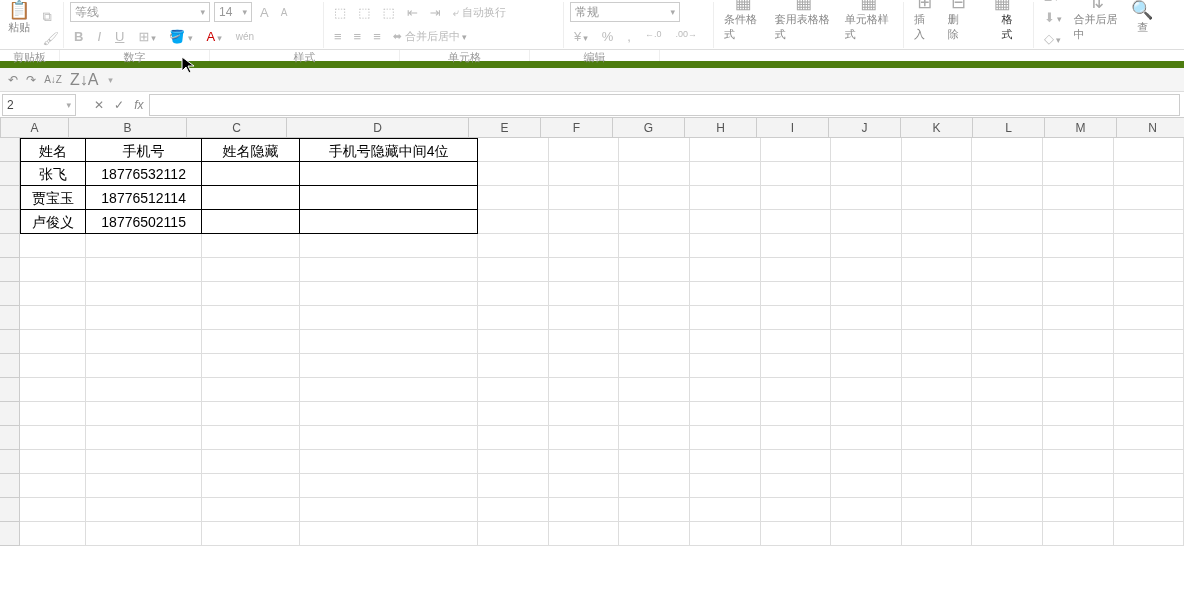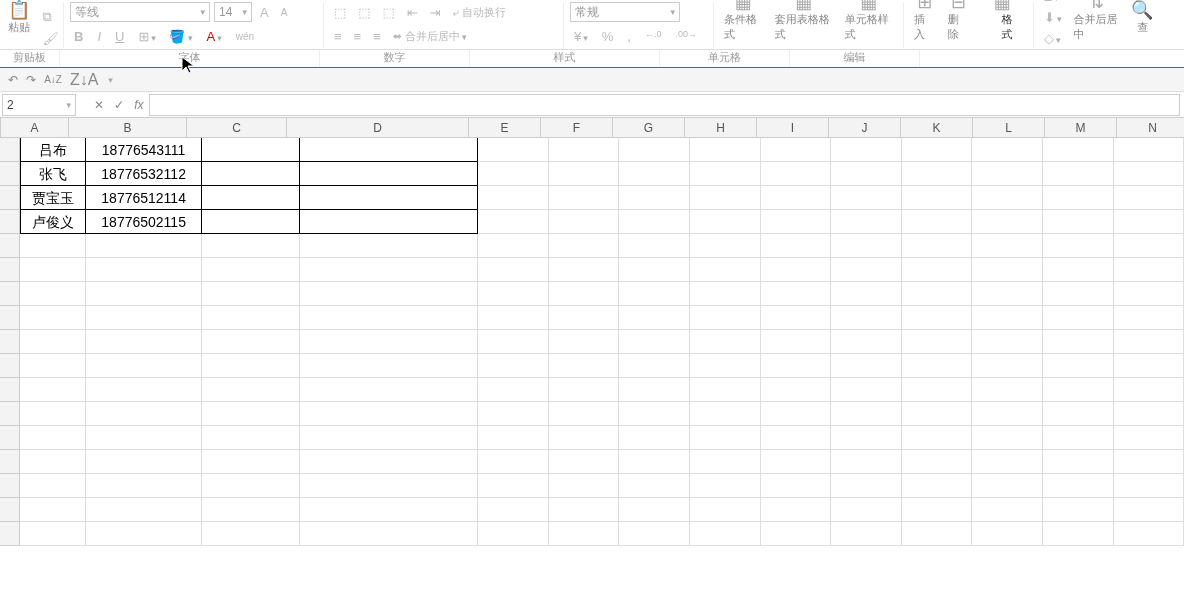--- a/index.html
+++ b/index.html
@@ -4,21 +4,21 @@
 <style>
 * { margin: 0; padding: 0; box-sizing: border-box; font-family: "Microsoft YaHei", Arial, sans-serif; }
 body { background: #fff; overflow: hidden; width: 1184px; height: 590px; font-size: 12px; color: #666; }
 .ribbon { height: 50px; background: #fff; border-bottom: 1px solid #ddd; display: flex; align-items: flex-start; padding: 2px 4px; }
 .rgroup { display: flex; flex-direction: column; align-items: center; padding: 0 6px; border-right: 1px solid #eee; height: 46px; }
 .rgroup .ctrls { display: flex; align-items: center; gap: 4px; height: 30px; }
 .rbtn { color: #bbb; font-size: 13px; padding: 2px 4px; cursor: default; }
 .riconbtn { display: flex; flex-direction: column; align-items: center; color: #999; font-size: 11px; padding: 0 4px; }
 .riconbtn .ic { font-size: 18px; height: 20px; line-height: 20px; color: #aaa; }
 .riconbtn .lbl { font-size: 11px; color: #888; }
-.group-labels { height: 18px; background: #fff; border-bottom: 1px solid #4d7c0f; display: flex; font-size: 11px; color: #999; }
+.group-labels { height: 18px; background: #fff; border-bottom: 7px solid #4d7c0f; display: flex; font-size: 11px; color: #999; }
 .gl { text-align: center; border-right: 1px solid #eee; }
 .qat { height: 24px; background: #f5f5f5; border-bottom: 1px solid #ddd; display: flex; align-items: center; padding: 0 8px; gap: 8px; color: #888; }
 .namebox-row { height: 26px; background: #fff; border-bottom: 1px solid #ccc; display: flex; align-items: center; }
 .namebox { width: 74px; height: 22px; border: 1px solid #ccc; background: #fff; padding: 2px 4px; font-size: 12px; color: #444; margin-left: 2px; display: flex; align-items: center; justify-content: space-between; }
 .fxbar { display: flex; align-items: center; gap: 10px; margin-left: 18px; color: #888; }
 .fxinput { flex: 1; height: 22px; border: 1px solid #ccc; margin-left: 6px; margin-right: 4px; }
 .sheet { position: relative; }
 .colheaders { display: flex; height: 20px; background: #f3f3f3; border-bottom: 1px solid #ccc; }
 .rowhdr-space { width: 20px; border-right: 1px solid #ccc; background: #eee; }
 .ch { border-right: 1px solid #ccc; text-align: center; font-size: 12px; color: #555; line-height: 20px; background: #f3f3f3; }
@@ -163,21 +163,20 @@
       <div class="riconbtn">
           <span class="ic">🔍</span>
           <span class="lbl">查</span>
         </div>
     </div>
   </div>
 </div>
 
 <div class="group-labels">
   <div class="gl" style="width:60px">剪贴板</div>
-  <div class="gl" style="width:260px">字体</div>
   <div class="gl" style="width:150px">数字</div>
   <div class="gl" style="width:190px">样式</div>
   <div class="gl" style="width:130px">单元格</div>
   <div class="gl" style="width:130px">编辑</div>
 </div>
 
 <div class="qat">
   <span>↶</span>
   <span>↷</span>
   <span style="font-size:10px">A↓Z</span>
@@ -212,26 +211,26 @@
         <div class="ch" style="width: 72px;">H</div>
         <div class="ch" style="width: 72px;">I</div>
         <div class="ch" style="width: 72px;">J</div>
         <div class="ch" style="width: 72px;">K</div>
         <div class="ch" style="width: 72px;">L</div>
         <div class="ch" style="width: 72px;">M</div>
         <div class="ch" style="width: 72px;">N</div>
       </div>
   </div>
   <div class="rows" id="rows">
-      <div class="row">
-        <div class="rh"></div>
-        <div class="cell blk first-col" style="width: 68px;">吕布</div>
-        <div class="cell blk" style="width: 118px;">18776543111</div>
-        <div class="cell blk" style="width: 100px;"></div>
-        <div class="cell blk" style="width: 182px;"></div>
+      <div class="row first">
+        <div class="rh"></div>
+        <div class="cell blk first-col" style="width: 68px;">姓名</div>
+        <div class="cell blk" style="width: 118px;">手机号</div>
+        <div class="cell blk" style="width: 100px;">姓名隐藏</div>
+        <div class="cell blk" style="width: 182px;">手机号隐藏中间4位</div>
         <div class="cell" style="width: 72px;"></div>
         <div class="cell" style="width: 72px;"></div>
         <div class="cell" style="width: 72px;"></div>
         <div class="cell" style="width: 72px;"></div>
         <div class="cell" style="width: 72px;"></div>
         <div class="cell" style="width: 72px;"></div>
         <div class="cell" style="width: 72px;"></div>
         <div class="cell" style="width: 72px;"></div>
         <div class="cell" style="width: 72px;"></div>
         <div class="cell" style="width: 72px;"></div>

